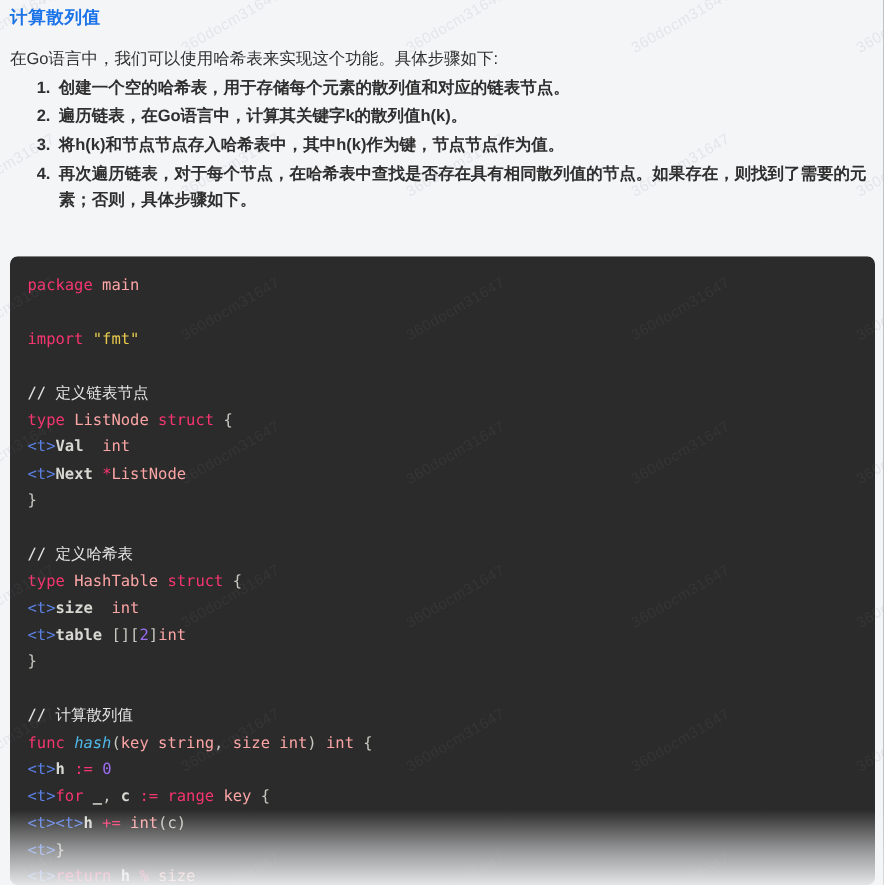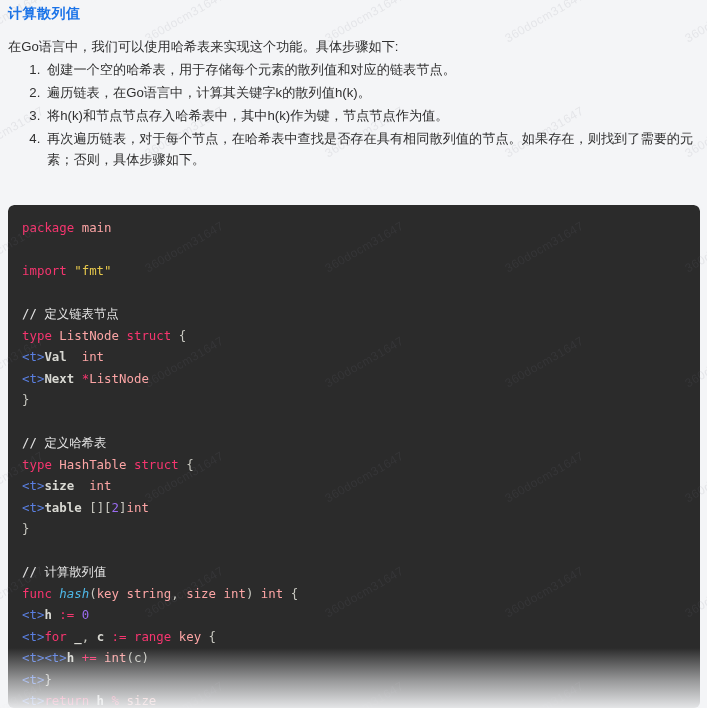--- a/index.html
+++ b/index.html
@@ -56,20 +56,21 @@
     line-height: 21px;
     color: #2f2f2f;
   }
   .para {
     margin: 0 0 1px 0;
   }
   ol.steps {
     margin: 2px 0 1px 0;
     padding-left: 36px;
     list-style-position: outside;
+    font-weight: bold;
   }
   ol.steps > li {
     margin: 0 0 2px 0;
     padding-left: 3px;
     line-height: 21px;
   }
   ol.steps > li::marker {
     color: #2f2f2f;
   }
 

